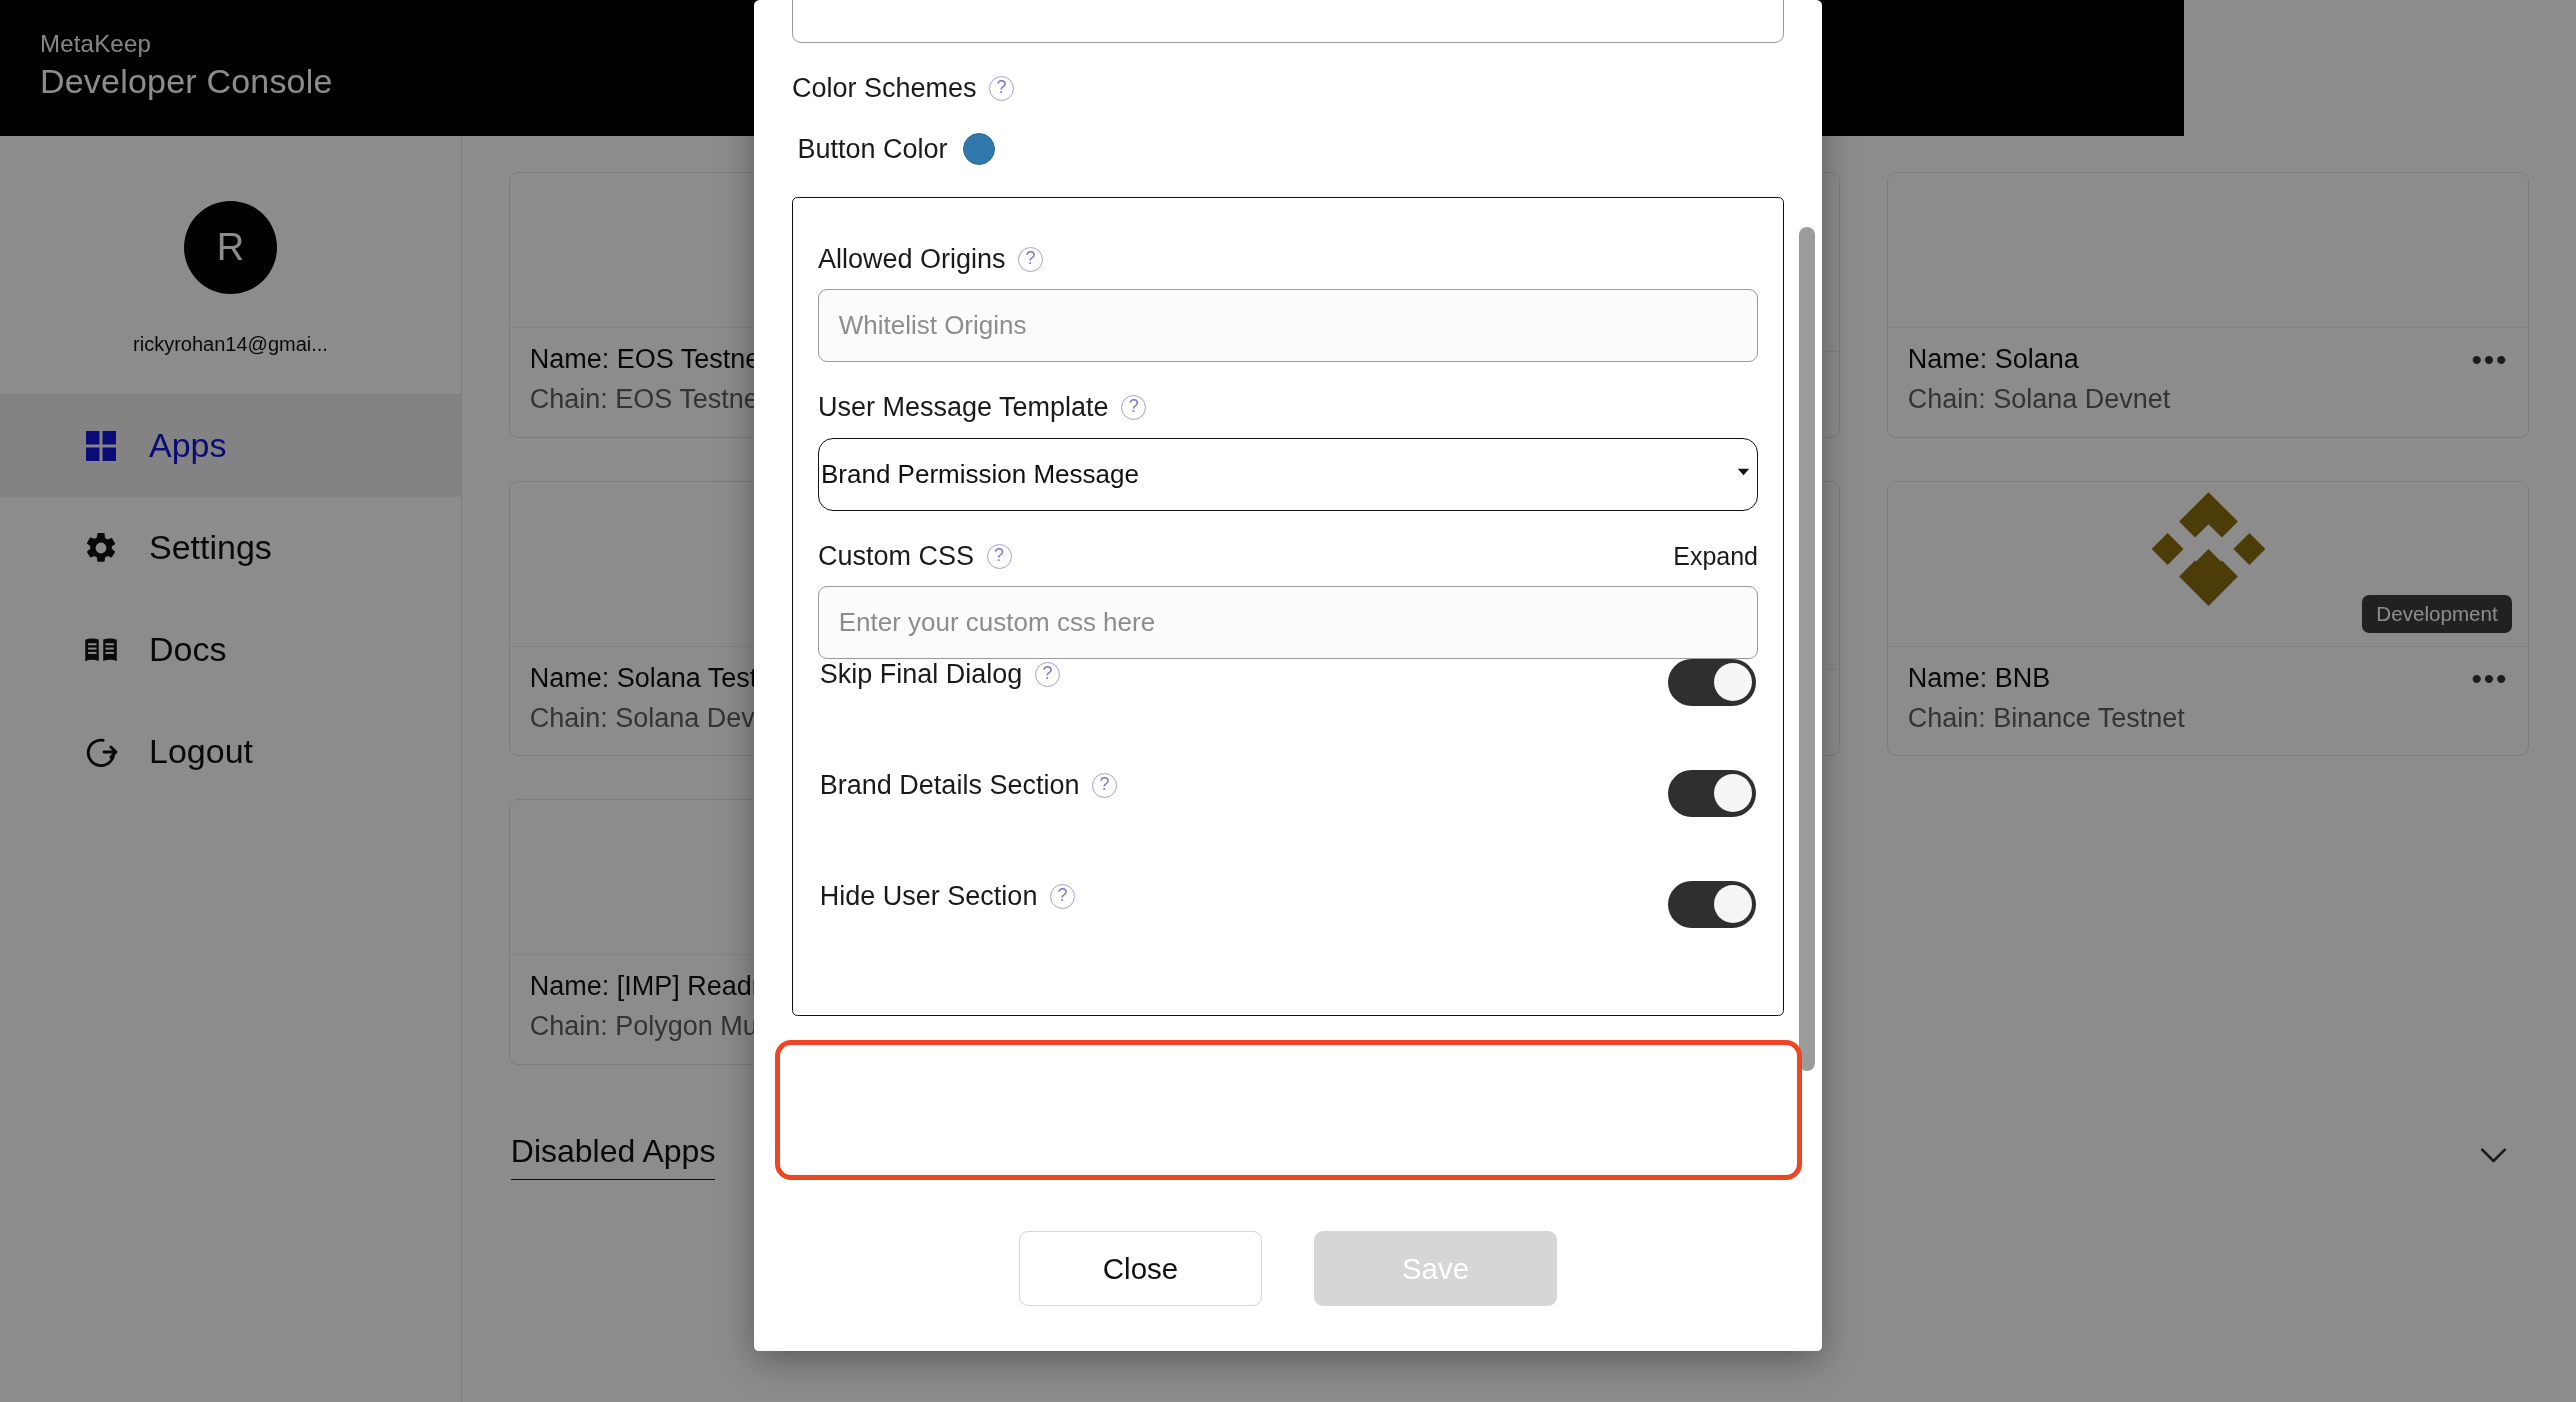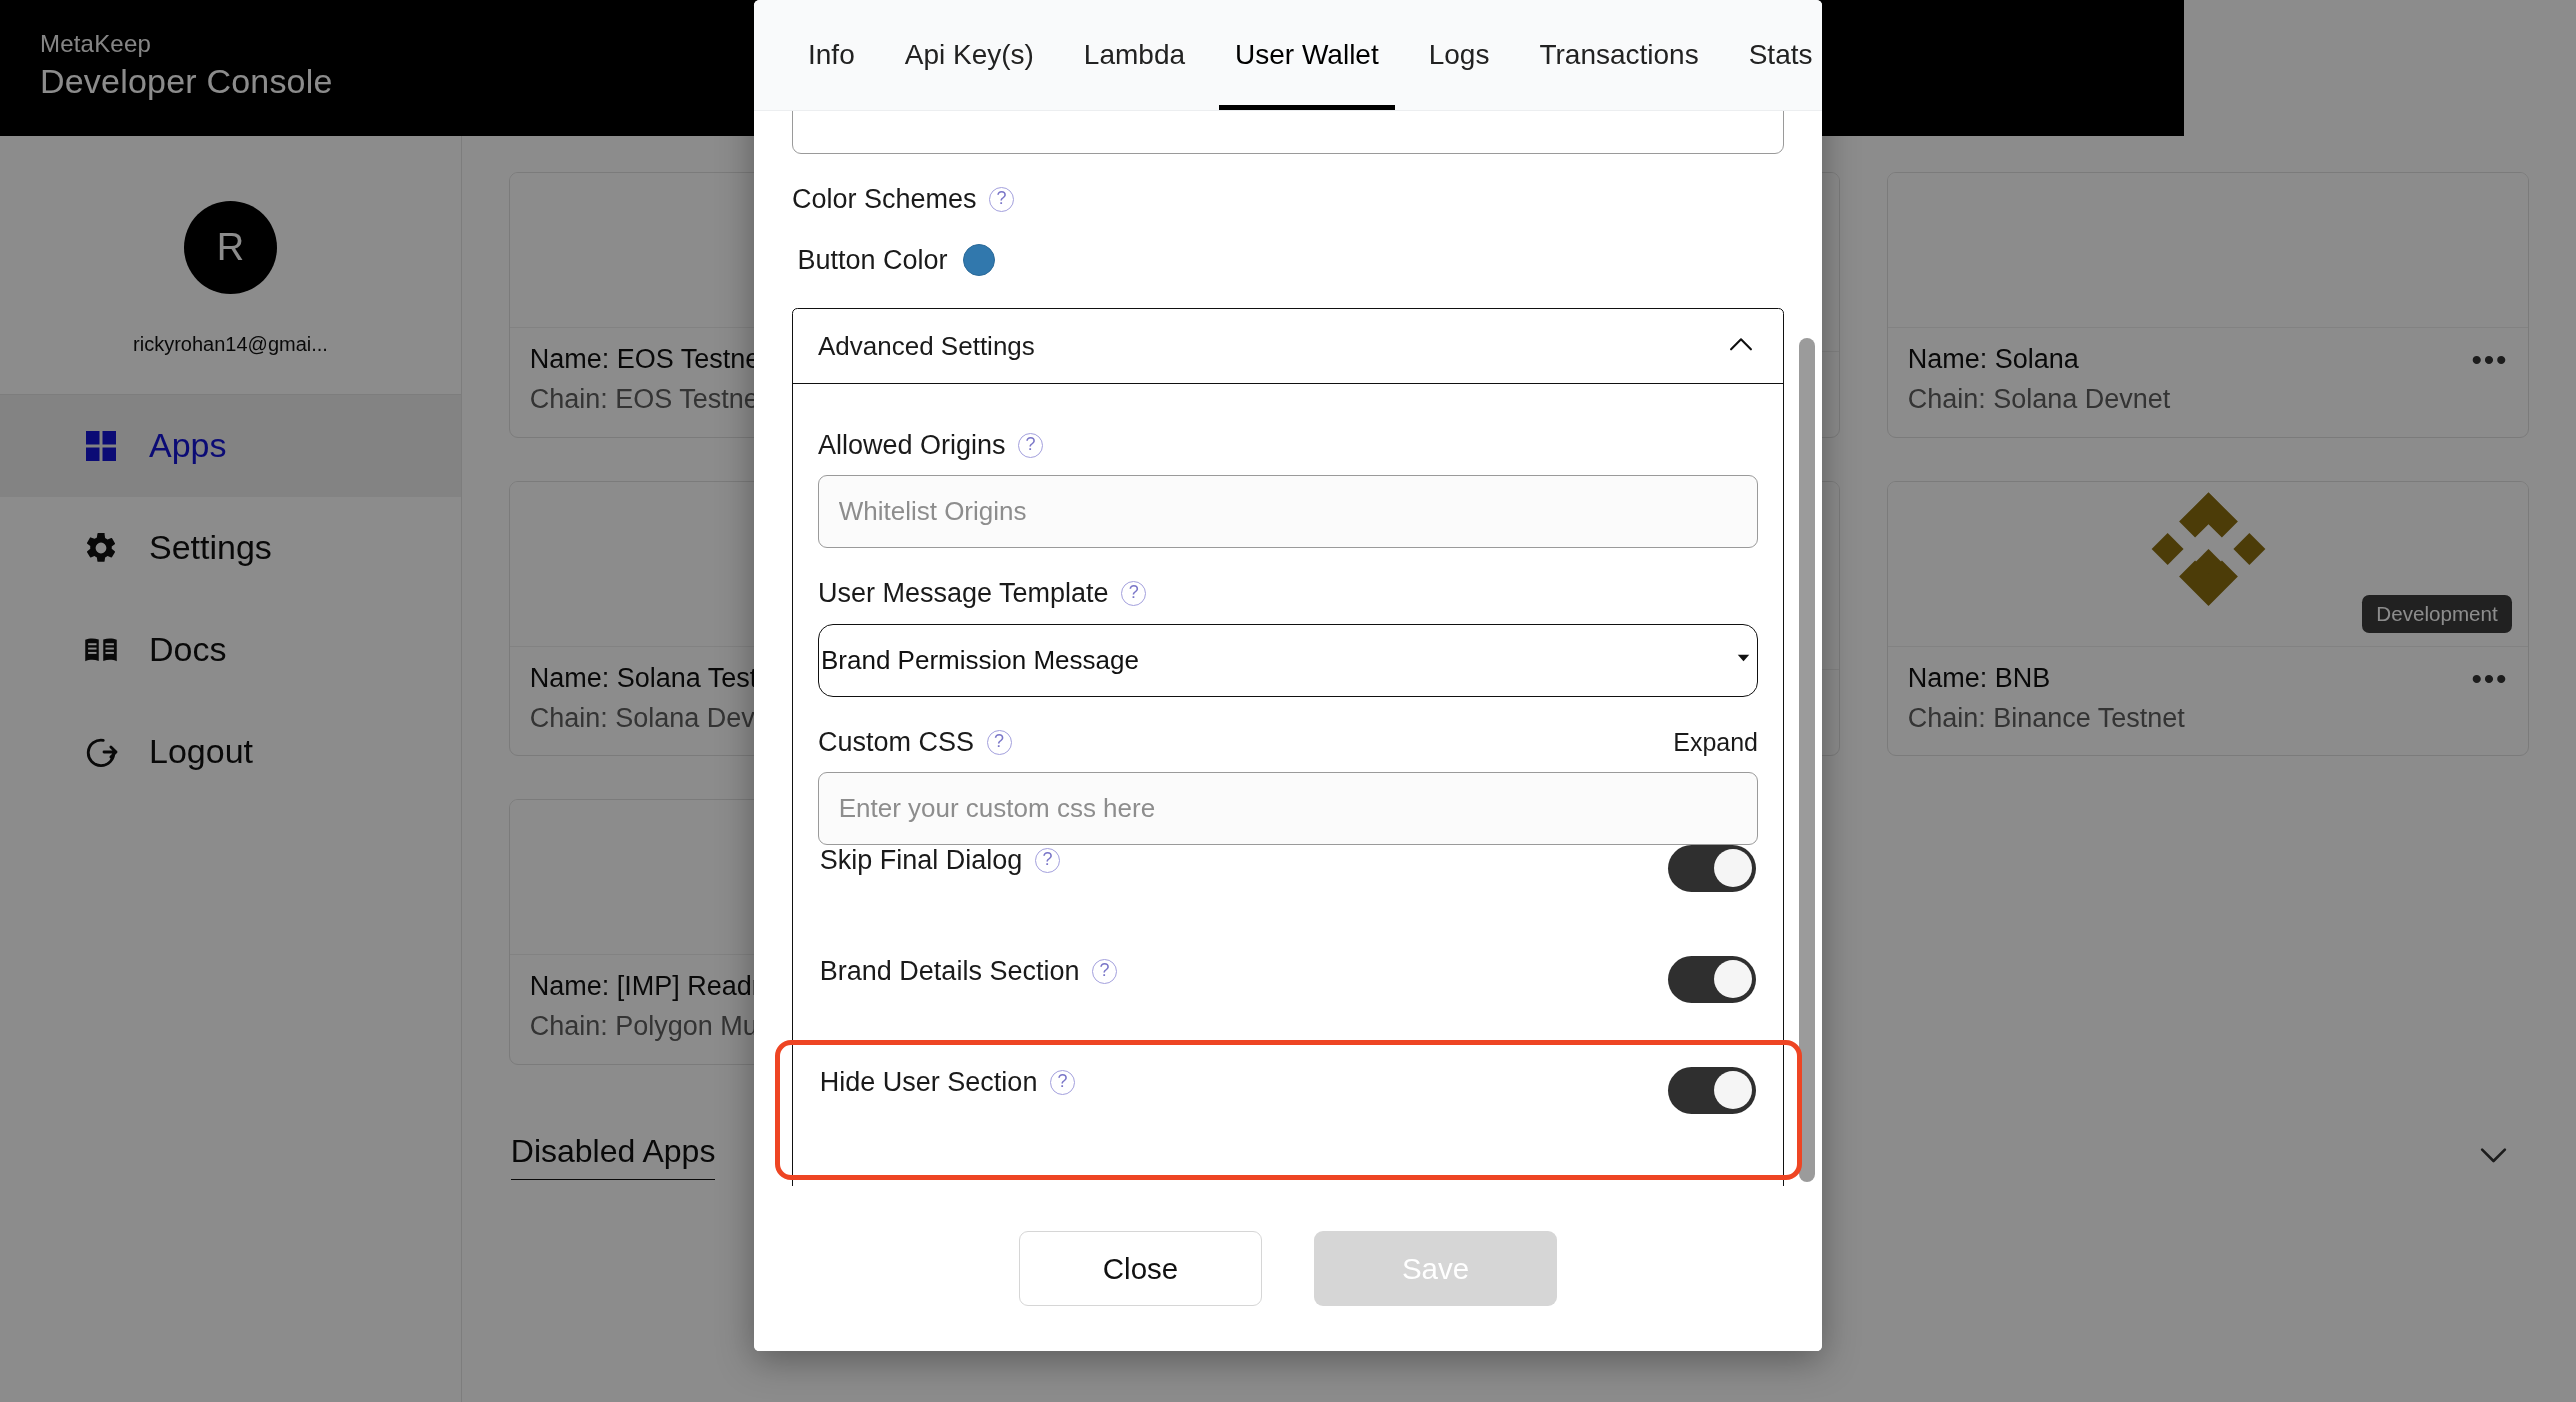--- a/index.html
+++ b/index.html
@@ -634,68 +634,37 @@
       <div class="brand-small">MetaKeep</div>
       <div class="brand-large">Developer Console</div>
     </div>
   </div>
 </div>
 
 <div class="dim-overlay"></div>
 
 <div class="modal">
 
-  <div class="modal-tabs">
-    <div class="tab">
-        <span>Info</span>
-      </div>
-    <div class="tab">
-        <span>Api Key(s)</span>
-      </div>
-    <div class="tab">
-        <span>Lambda</span>
-      </div>
-    <div class="tab active">
-        <span>User Wallet</span>
-      </div>
-    <div class="tab">
-        <span>Logs</span>
-      </div>
-    <div class="tab">
-        <span>Transactions</span>
-      </div>
-    <div class="tab">
-        <span>Stats</span>
-      </div>
-  </div>
 
   <div class="modal-body">
     <div class="modal-scroll">
 
       <div class="cutoff-field"></div>
 
       <div class="field-label-row">
         <span class="field-label">Color Schemes</span>
         <span class="help-icon">?</span>
       </div>
 
       <div class="button-color-row">
         <span class="button-color-label">Button Color</span>
         <span class="color-swatch"></span>
       </div>
 
       <div class="accordion">
-        <div class="accordion-head">
-          <span class="accordion-title">Advanced Settings</span>
-          <span>
-            <svg width="34" height="34" viewBox="0 0 24 24" fill="none" stroke="#111111" stroke-width="1.5">
-              <path d="M5 15l7-7 7 7" stroke-linecap="round" stroke-linejoin="round"></path>
-            </svg>
-          </span>
-        </div>
 
         <div class="accordion-body">
 
           <div class="field-label-row">
             <span class="field-label">Allowed Origins</span>
             <span class="help-icon">?</span>
           </div>
           <input class="text-input" type="text" placeholder="Whitelist Origins" style="">
 
           <div class="field-label-row">

